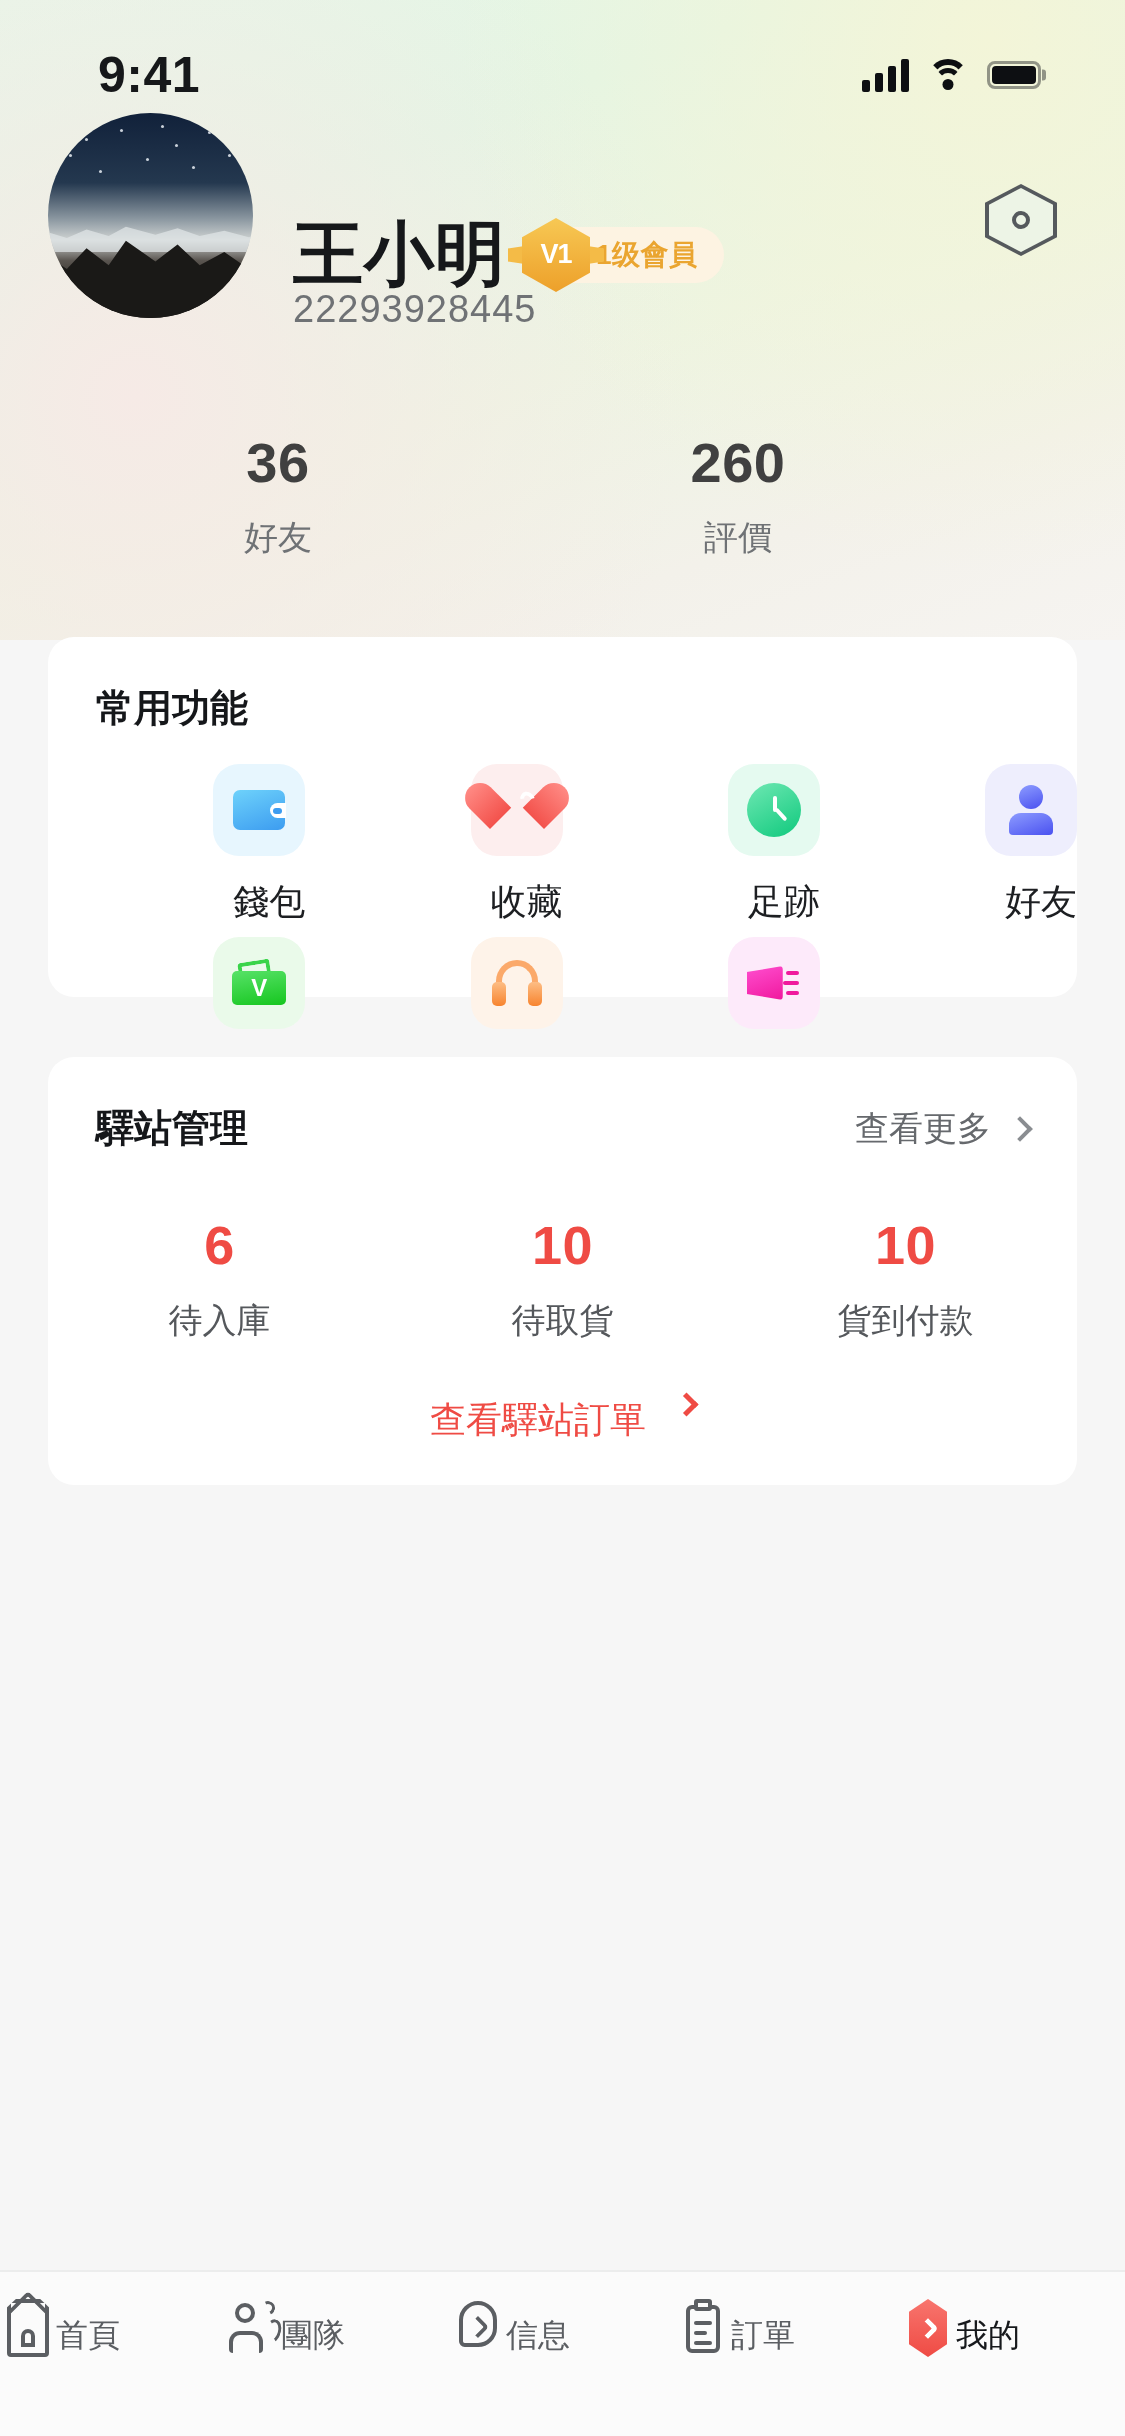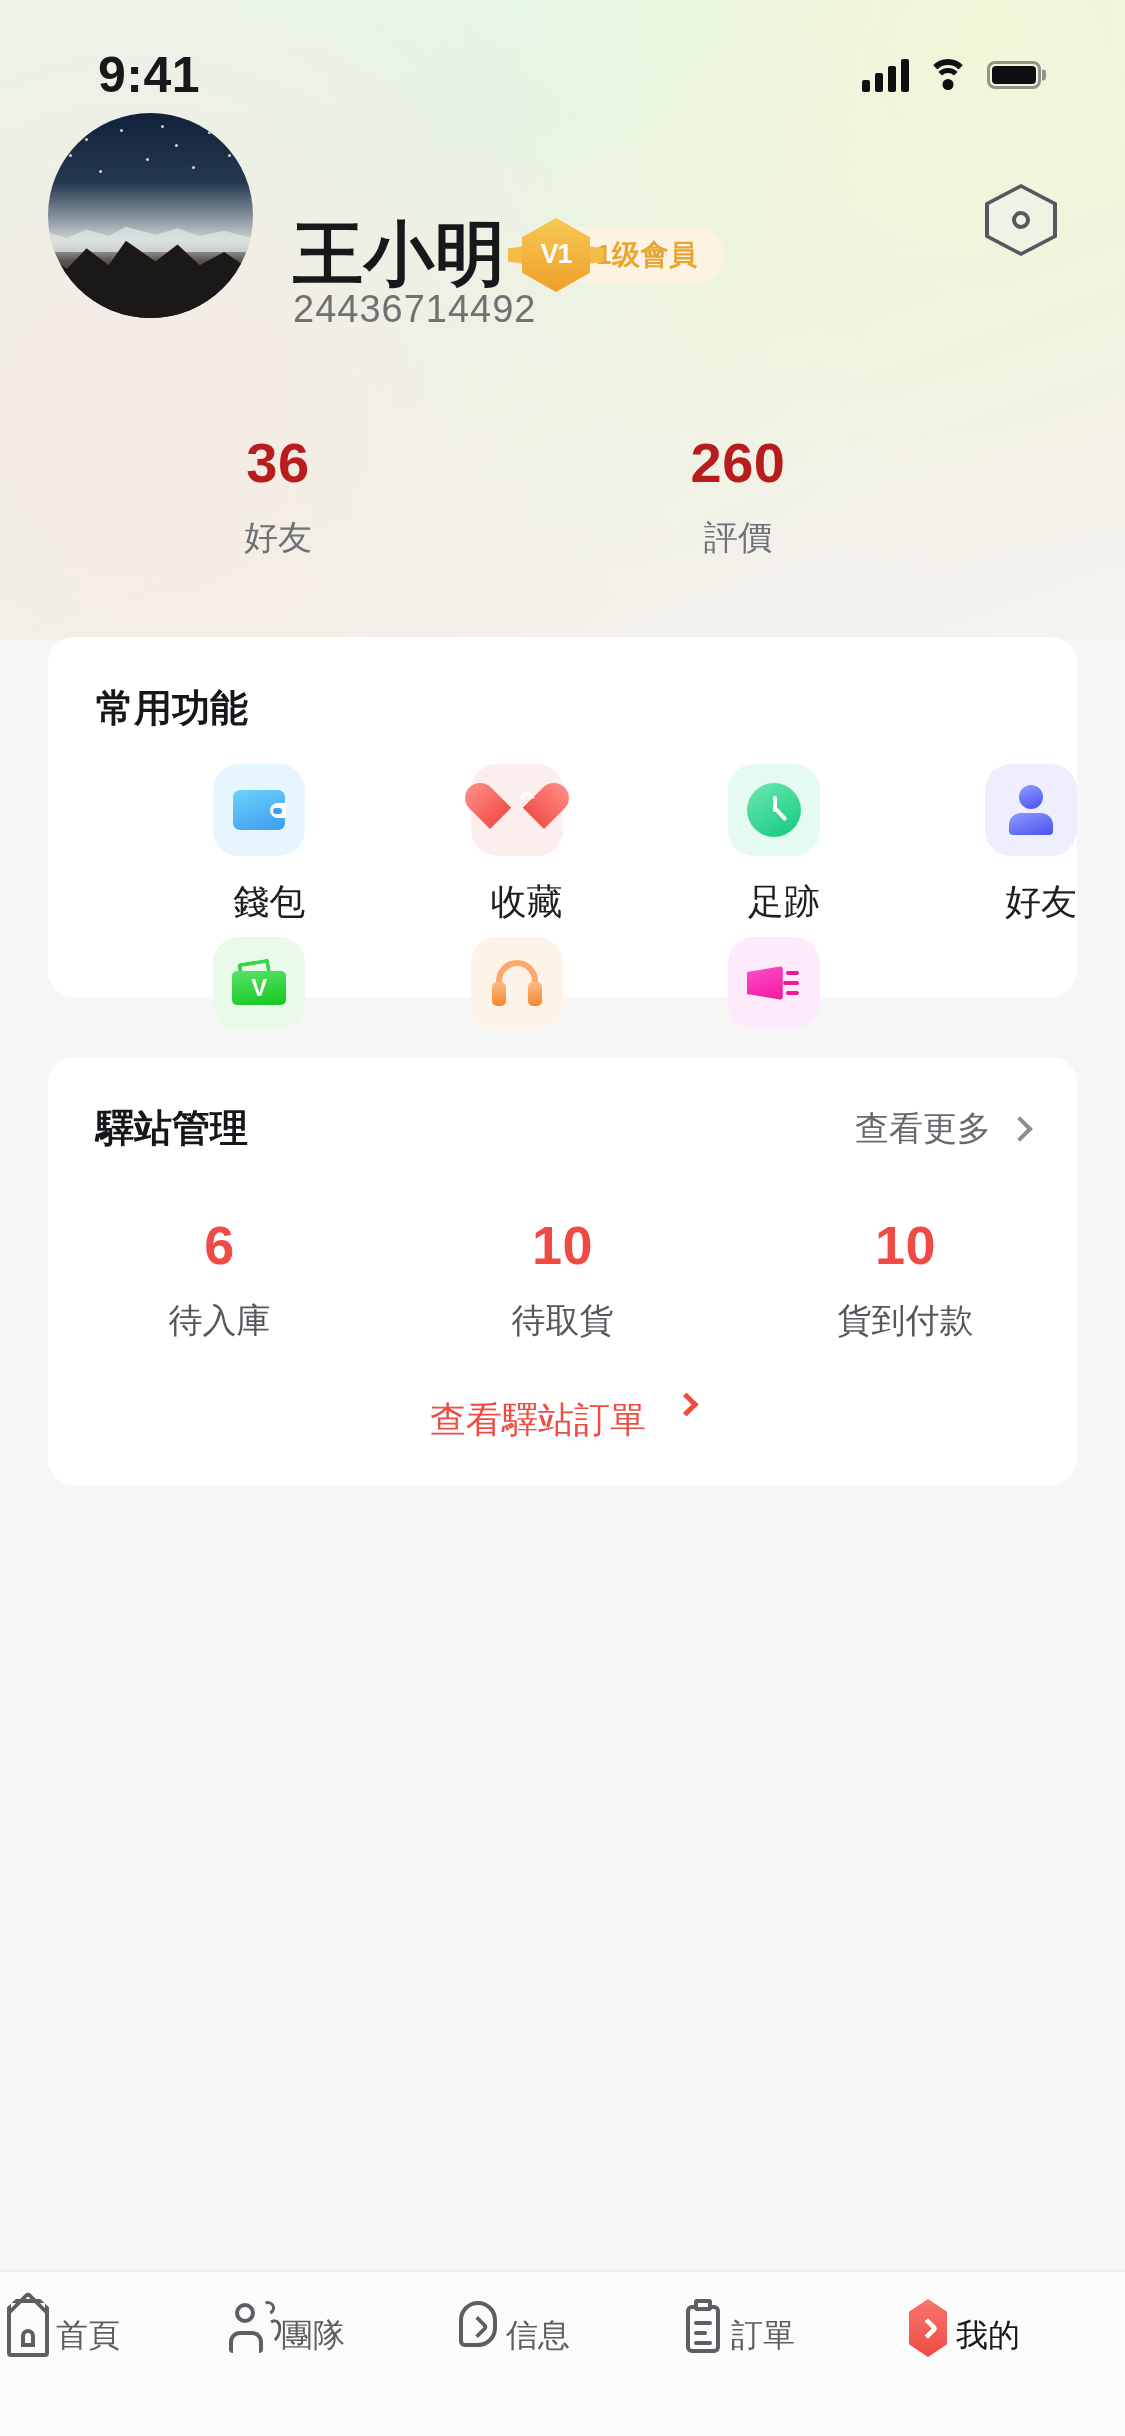--- a/index.html
+++ b/index.html
@@ -146,21 +146,21 @@
     position:absolute; left:50%; top:50%; transform:translate(-50%,-50%);
     width:18px; height:18px; border:4px solid #55595d; border-radius:50%;
   }
 
   
   .stats {
     position:absolute; left:48px; top:430px; width:920px;
     display:flex;
   }
   .stat { width:50%; text-align:center; }
-  .stat .num { font-size:56px; font-weight:700; color:#b91c1c; letter-spacing:.5px; }
+  .stat .num { font-size:56px; font-weight:700; color:#404040; letter-spacing:.5px; }
   .stat .lab { font-size:34px; color:#6f7275; margin-top:20px; }
 
   
   .card {
     position:absolute; left:48px; width:1029px;
     background:#fff; border-radius:26px;
   }
   .card-title { font-size:38px; font-weight:700; color:#15171a; }
 
   #funcCard { top:637px; height:360px; padding:46px 0 0 0; }
@@ -423,21 +423,21 @@
         <div class="wing l"></div>
           <div class="wing r"></div>
         <div class="body">
             <span>V1</span>
           </div>
       </div>
       <div class="vlabel">1级會員</div>
     </div>
   </div>
 
-  <div class="phone">24436714492</div>
+  <div class="phone">22293928445</div>
 
   <div class="gear">
     <div class="hexo"></div>
       <div class="hexi"></div>
       <div class="dot"></div>
   </div>
 
   <div class="stats">
     <div class="stat">
       <div class="num">36</div>

